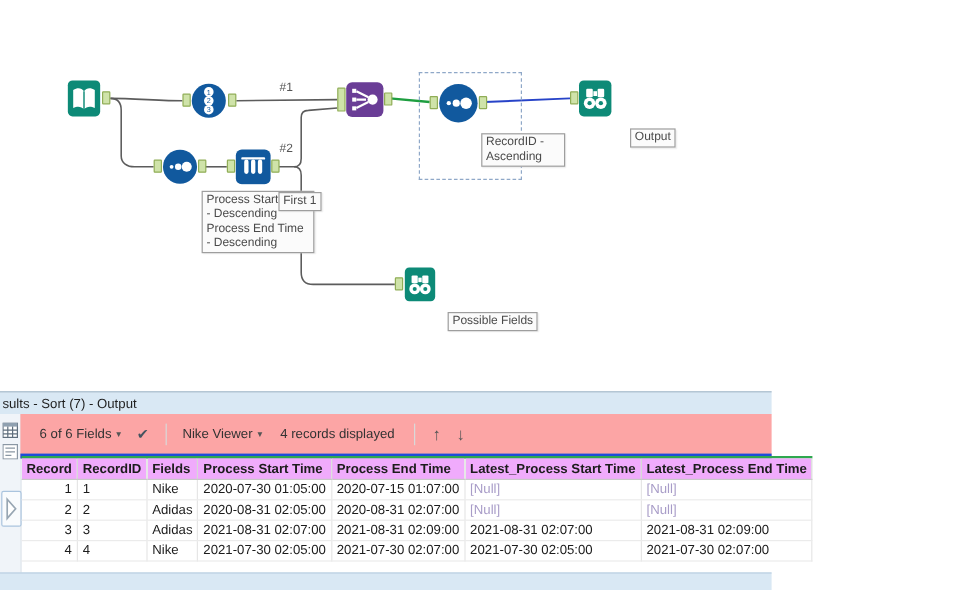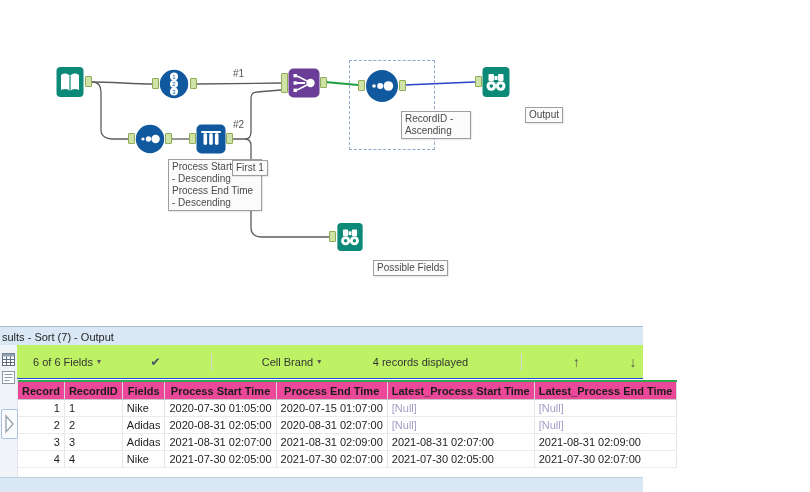--- a/index.html
+++ b/index.html
@@ -23,33 +23,33 @@
   .results{position:absolute;top:326px;left:0;width:643px;height:166px;background:#fff;}
   .results-title{height:19px;background:#d9e8f4;border-top:1px solid #aabccb;
                  font-size:11px;color:#1f1f1f;display:flex;align-items:center;padding-left:2px;}
   .results-body{position:absolute;top:19px;left:0;right:0;bottom:14px;background:#fff;}
   .left-strip{position:absolute;left:0;top:0;width:17px;bottom:0;background:#f0f4f9;
               border-right:1px solid #e0e6ec;}
   .strip-icon{position:absolute;left:2px;cursor:pointer;}
   .collapse-btn{position:absolute;left:1px;top:64px;width:15px;height:28px;background:#f9fbfd;
                 border:1px solid #aac4de;border-radius:2px;display:flex;align-items:center;justify-content:center;}
 
-  .results-toolbar{position:absolute;left:17px;right:0;top:0;height:33px;background:#bef264;
-                   border-bottom:1px solid #1d4ed8;display:flex;align-items:center;
-                   font-size:11px;color:#333;padding-left:11px;justify-content:space-between;}
+  .results-toolbar{position:absolute;left:17px;right:0;top:0;height:33px;background:#fca5a5;
+                   border-bottom:4px solid #1d4ed8;display:flex;align-items:center;
+                   font-size:11px;color:#333;padding-left:11px;}
   .tb-item{display:inline-flex;align-items:center;gap:4px;padding:3px 5px;cursor:pointer;}
   .caret{font-size:8px;color:#555;}
   .tb-check{color:#44535f;font-size:12px;margin:0 6px 0 8px;cursor:pointer;}
   .tb-sep{width:1px;height:18px;background:#d9d9d9;margin:0 8px;}
   .tb-records{margin-left:10px;color:#333;}
   .tb-arrow{font-size:14px;color:#555;width:20px;text-align:center;cursor:pointer;}
 
   .grid-wrap{position:absolute;left:18px;top:35px;border-top:2px solid #2fa84f;}
   table.results-grid{border-collapse:collapse;table-layout:fixed;font-size:11px;color:#1c1c1c;}
-  table.results-grid th{background:#ec4899;font-weight:bold;text-align:center;padding:1px 4px;
+  table.results-grid th{background:#f0abfc;font-weight:bold;text-align:left;padding:1px 4px;
       border-right:1px solid #d8d8d8;border-bottom:1px solid #c9c9c9;height:15px;
       overflow:hidden;white-space:nowrap;}
   table.results-grid td{background:#fff;padding:1px 4px;border-right:1px solid #e6e6e6;
       border-bottom:1px solid #ebebeb;height:14px;overflow:hidden;white-space:nowrap;}
   td.num{text-align:right;padding-right:10px;}
   td.null{color:#a89cc8;}
 
   .bottom-strip{position:absolute;left:0;right:0;bottom:0;height:14px;background:#d9e8f4;
                 border-top:1px solid #bcd0e2;}
 </style>
@@ -210,21 +210,21 @@
       </div>
 
       <div class="results-toolbar">
         <span class="tb-item">
           <span>6 of 6 Fields</span>
           <span class="caret">▾</span>
         </span>
         <span class="tb-check">✔</span>
         <span class="tb-sep"></span>
         <span class="tb-item">
-          <span>Cell Brand</span>
+          <span>Nike Viewer</span>
           <span class="caret">▾</span>
         </span>
         <span class="tb-records">4 records displayed</span>
         <span class="tb-sep" style="margin-left:16px"></span>
         <span class="tb-arrow">↑</span>
         <span class="tb-arrow">↓</span>
       </div>
 
       <div class="grid-wrap">
         <table class="results-grid">

